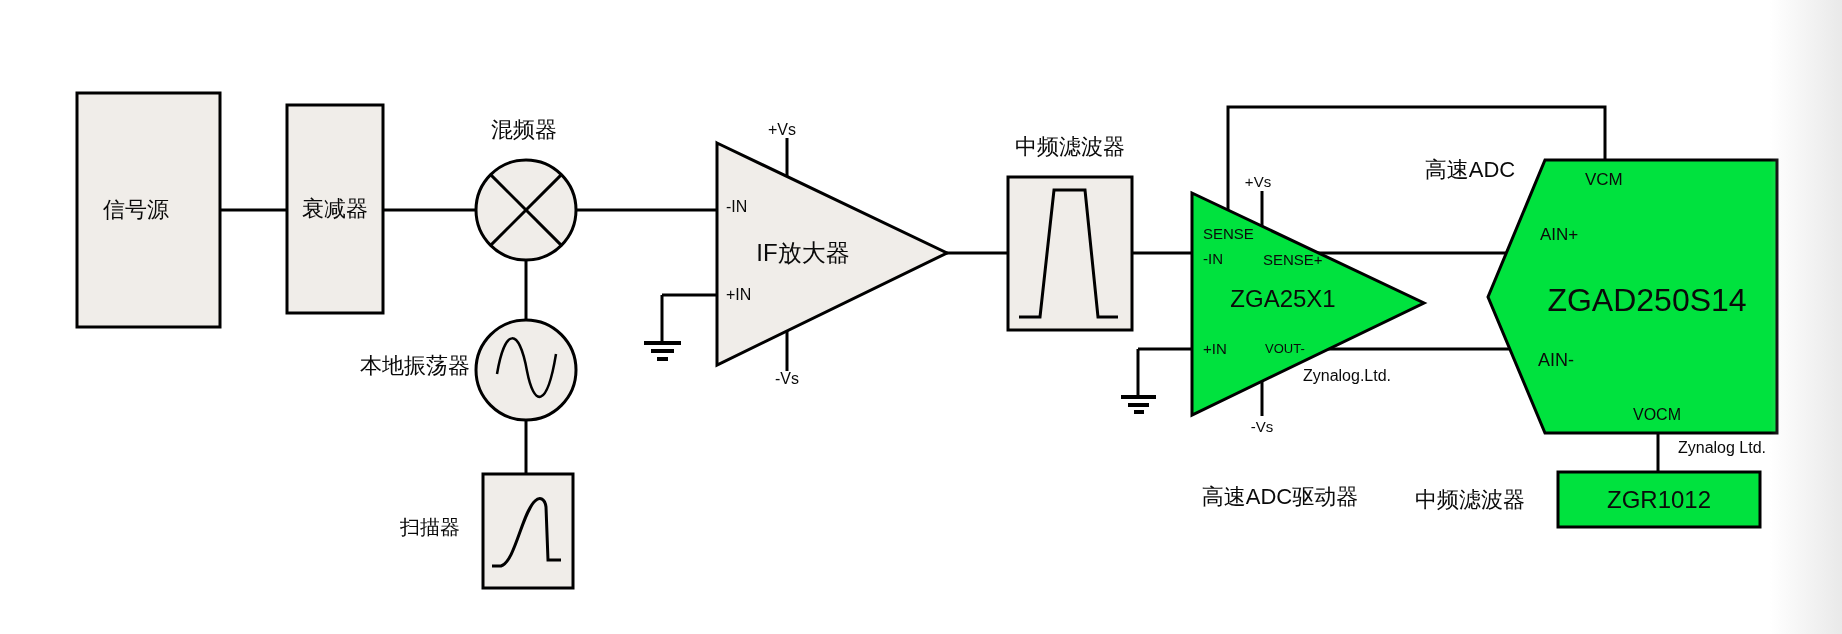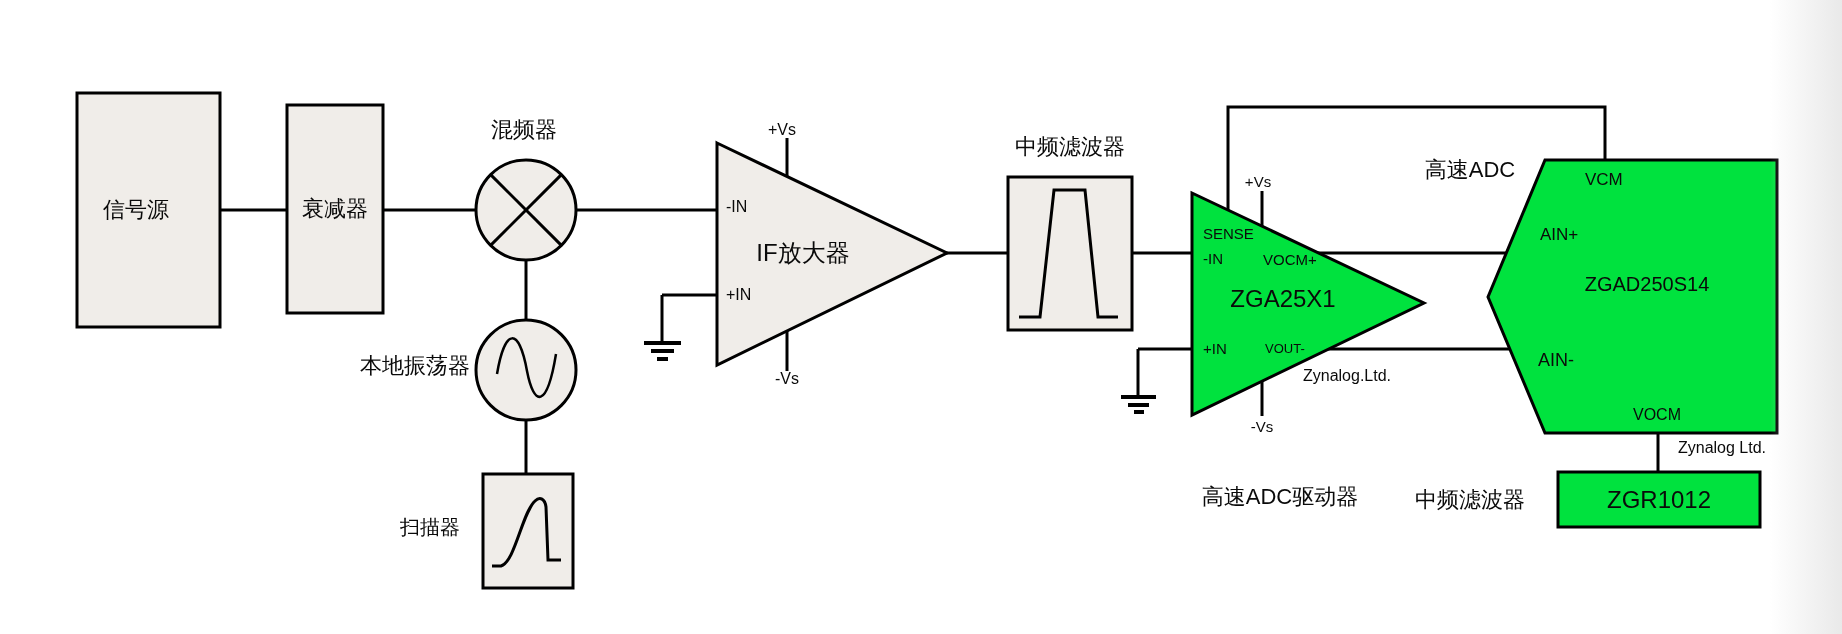--- a/index.html
+++ b/index.html
@@ -96,31 +96,31 @@
   <div class="lbl l" style="left:726px;top:207px;font-size:16px">-IN</div>
   <div class="lbl c" style="left:803px;top:253px;font-size:24px">IF放大器</div>
   <div class="lbl l" style="left:726px;top:295px;font-size:16px">+IN</div>
   <div class="lbl c" style="left:787px;top:379px;font-size:16px">-Vs</div>
 
   <div class="lbl c" style="left:1070px;top:147px;font-size:22px">中频滤波器</div>
 
   <div class="lbl c" style="left:1258px;top:181px;font-size:15px">+Vs</div>
   <div class="lbl l" style="left:1203px;top:233px;font-size:15px">SENSE</div>
   <div class="lbl l" style="left:1203px;top:258px;font-size:15px">-IN</div>
-  <div class="lbl l" style="left:1263px;top:259px;font-size:15px">VOCM+</div>
+  <div class="lbl l" style="left:1263px;top:259px;font-size:15px">SENSE+</div>
   <div class="lbl c" style="left:1283px;top:299px;font-size:24px">ZGA25X1</div>
   <div class="lbl l" style="left:1203px;top:348px;font-size:15px">+IN</div>
   <div class="lbl l" style="left:1265px;top:348px;font-size:13px">VOUT-</div>
   <div class="lbl c" style="left:1262px;top:426px;font-size:15px">-Vs</div>
   <div class="lbl c" style="left:1347px;top:376px;font-size:16px">Zynalog.Ltd.</div>
 
   <div class="lbl c" style="left:1470px;top:170px;font-size:22px">高速ADC</div>
   <div class="lbl l" style="left:1585px;top:179px;font-size:17px">VCM</div>
   <div class="lbl l" style="left:1540px;top:234px;font-size:17px">AIN+</div>
-  <div class="lbl c" style="left:1647px;top:284px;font-size:20px">ZGAD250S14</div>
+  <div class="lbl c" style="left:1647px;top:300px;font-size:32px">ZGAD250S14</div>
   <div class="lbl l" style="left:1538px;top:360px;font-size:18px">AIN-</div>
   <div class="lbl c" style="left:1657px;top:415px;font-size:16px">VOCM</div>
   <div class="lbl c" style="left:1722px;top:448px;font-size:16px">Zynalog Ltd.</div>
 
   <div class="lbl c" style="left:1659px;top:500px;font-size:24px">ZGR1012</div>
   <div class="lbl c" style="left:1470px;top:500px;font-size:22px">中频滤波器</div>
   <div class="lbl c" style="left:1280px;top:497px;font-size:22px">高速ADC驱动器</div>
 
   <div class="edge-fade"></div>
 </div>

